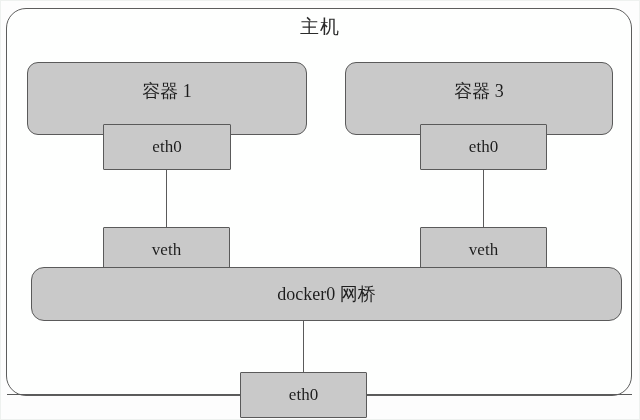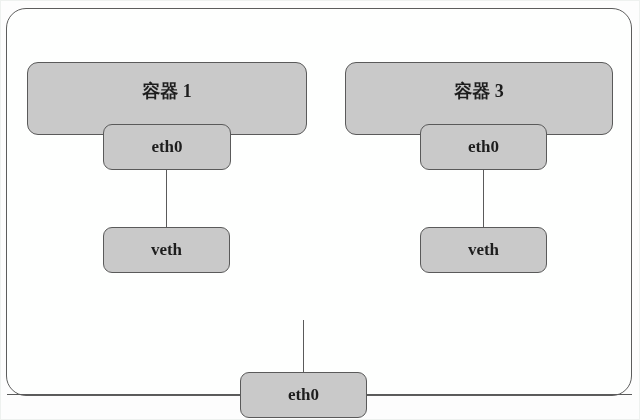--- a/index.html
+++ b/index.html
@@ -61,21 +61,21 @@
   }
 
   .node.container {
     border-radius: 11px;
     font-size: 18px;
   }
   .node.container .node-label { transform: translateY(-8px); }
 
   .node.iface {
     font-size: 17px;
-    border-radius: 9px;
+    border-radius: 1px;
   }
 
   .node.bridge {
     border-radius: 13px;
     font-size: 18px;
   }
 
   
   #container-1 { left: 27px;  top: 62px;  width: 280px; height: 73px; }
   #container-2 { left: 345px; top: 62px;  width: 268px; height: 73px; }
@@ -105,29 +105,30 @@
   #wire-c1 { left: 166px; top: 169px; height: 59px; }
   
   #wire-c2 { left: 483px; top: 169px; height: 59px; }
   
   #wire-host { left: 303px; top: 320px; height: 53px; }
   
   #wire-host-left { left: 7px; top: 394px; width: 234px; }
   
   #wire-host-right { left: 366px; top: 394px; width: 266px; }
 
-  .node-label { pointer-events: none; font-weight: bold; }
+  .node-label { pointer-events: none; }
 </style>
 </head>
 <body>
 
 <div id="canvas">
 
   <div class="host-box"></div>
 
+  <div class="host-title">主机</div>
 
   <div class="node container" id="container-1">
     <span class="node-label">容器 1</span>
   </div>
 
   <div class="node container" id="container-2">
     <span class="node-label">容器 3</span>
   </div>
 
   <div class="node iface" id="eth0-c1">
@@ -142,20 +143,23 @@
   <div class="wire v" id="wire-c2"></div>
 
   <div class="node iface" id="veth-1">
     <span class="node-label">veth</span>
   </div>
 
   <div class="node iface" id="veth-2">
     <span class="node-label">veth</span>
   </div>
 
+  <div class="node bridge" id="docker0">
+    <span class="node-label">docker0 网桥</span>
+  </div>
 
   <div class="wire v" id="wire-host"></div>
 
   <div class="wire h" id="wire-host-left"></div>
   <div class="wire h" id="wire-host-right"></div>
 
   <div class="node iface" id="eth0-host">
     <span class="node-label">eth0</span>
   </div>
 

